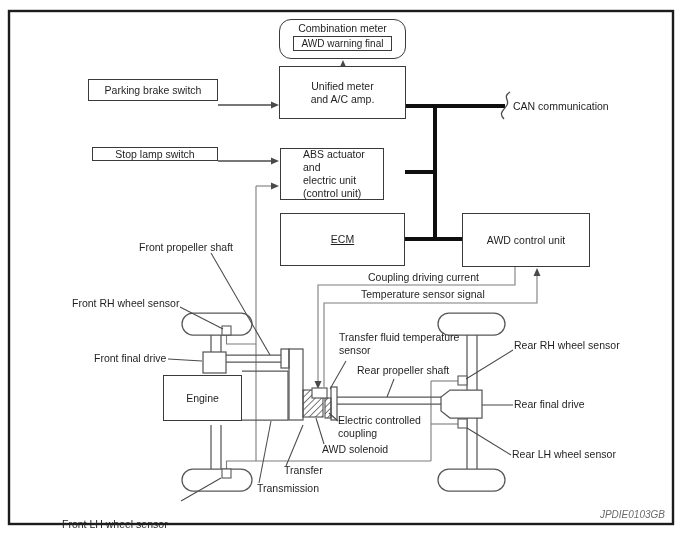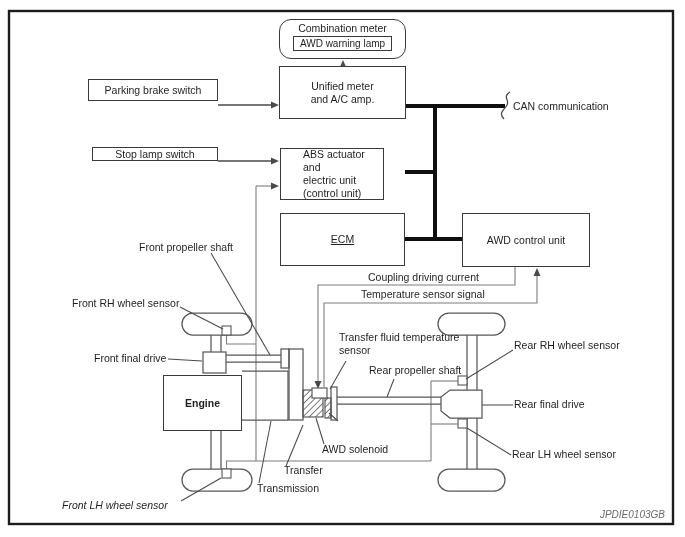--- a/index.html
+++ b/index.html
@@ -116,21 +116,21 @@
       <path d="M324,444 L316,418"></path>
       <path d="M513,350 L466,379"></path>
       <path d="M513,405 L482,405"></path>
       <path d="M511,455 L467,428"></path>
     </g>
   </svg>
 
   <div class="box" style="left:279px;top:19px;width:127px;height:40px;justify-content:flex-start;padding-top:2px;border-radius:12px;">
     <span>Combination meter</span>
     <div class="innerbox" style="width:99px;height:15px;margin-top:1px;">
-      <span>AWD warning lamp</span>
+      <span>AWD warning final</span>
     </div>
   </div>
 
   <div class="box" style="left:279px;top:66px;width:127px;height:53px;">
     <span>Unified meter</span>
     <span>and A/C amp.</span>
   </div>
 
   <div class="box" style="left:88px;top:79px;width:130px;height:22px;">
     <span>Parking brake switch</span>
@@ -147,38 +147,42 @@
   </div>
 
   <div class="box" style="left:280px;top:213px;width:125px;height:53px;text-decoration:underline;">
     <span>ECM</span>
   </div>
 
   <div class="box" style="left:462px;top:213px;width:128px;height:54px;">
     <span>AWD control unit</span>
   </div>
 
-  <div class="box" style="left:163px;top:375px;width:79px;height:56px;font-weight:bold;">
+  <div class="box" style="left:163px;top:375px;width:79px;height:46px;">
     <span>Engine</span>
   </div>
 
   <div class="lbl" style="left:513px;top:100px;">CAN communication</div>
   <div class="lbl" style="left:368px;top:271px;">Coupling driving current</div>
   <div class="lbl" style="left:361px;top:288px;">Temperature sensor signal</div>
 
   <div class="lbl" style="left:139px;top:241px;">Front propeller shaft</div>
   <div class="lbl" style="left:72px;top:297px;">Front RH wheel sensor</div>
   <div class="lbl" style="left:94px;top:352px;">Front final drive</div>
-  <div class="lbl" style="left:62px;top:499px;font-style:italic;">Front LH wheel sensor</div>
+  <div class="lbl" style="left:62px;top:518px;">Front LH wheel sensor</div>
   <div class="lbl" style="left:257px;top:482px;">Transmission</div>
   <div class="lbl" style="left:284px;top:464px;">Transfer</div>
   <div class="lbl" style="left:322px;top:443px;">AWD solenoid</div>
+  <div class="lbl" style="left:338px;top:414px;">
+    <span>Electric controlled</span>
+    <span>coupling</span>
+  </div>
   <div class="lbl" style="left:339px;top:331px;">
     <span>Transfer fluid temperature</span>
     <span>sensor</span>
   </div>
-  <div class="lbl" style="left:369px;top:364px;">Rear propeller shaft</div>
+  <div class="lbl" style="left:357px;top:364px;">Rear propeller shaft</div>
   <div class="lbl" style="left:514px;top:339px;">Rear RH wheel sensor</div>
   <div class="lbl" style="left:514px;top:398px;">Rear final drive</div>
   <div class="lbl" style="left:512px;top:448px;">Rear LH wheel sensor</div>
 
   <div class="figcode" style="right:20px;top:509px;">JPDIE0103GB</div>
 </div>
 
 </body></html>

